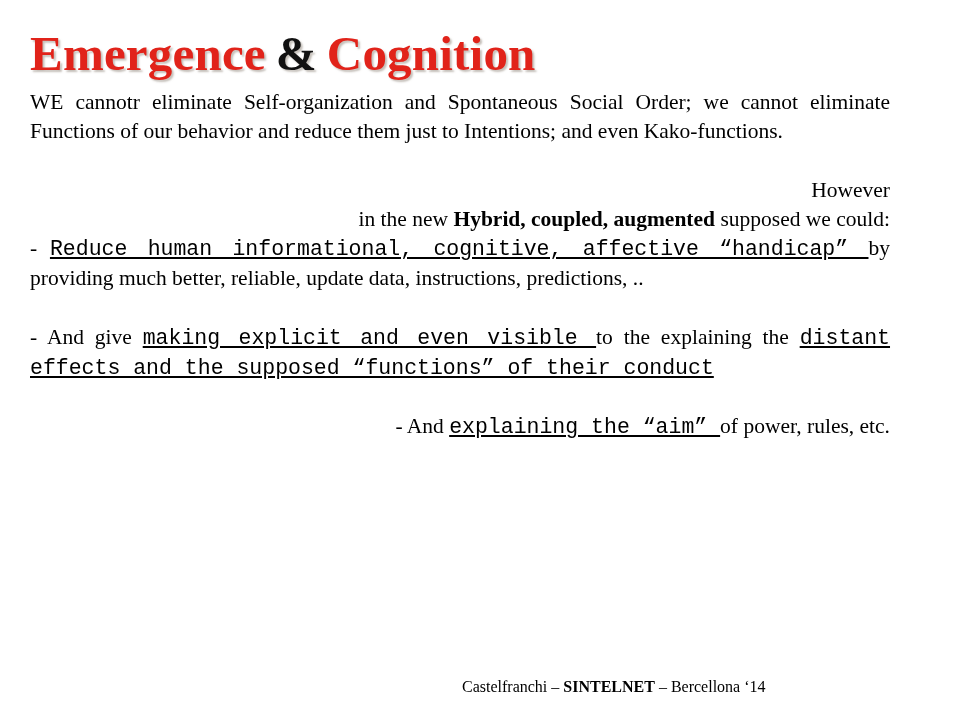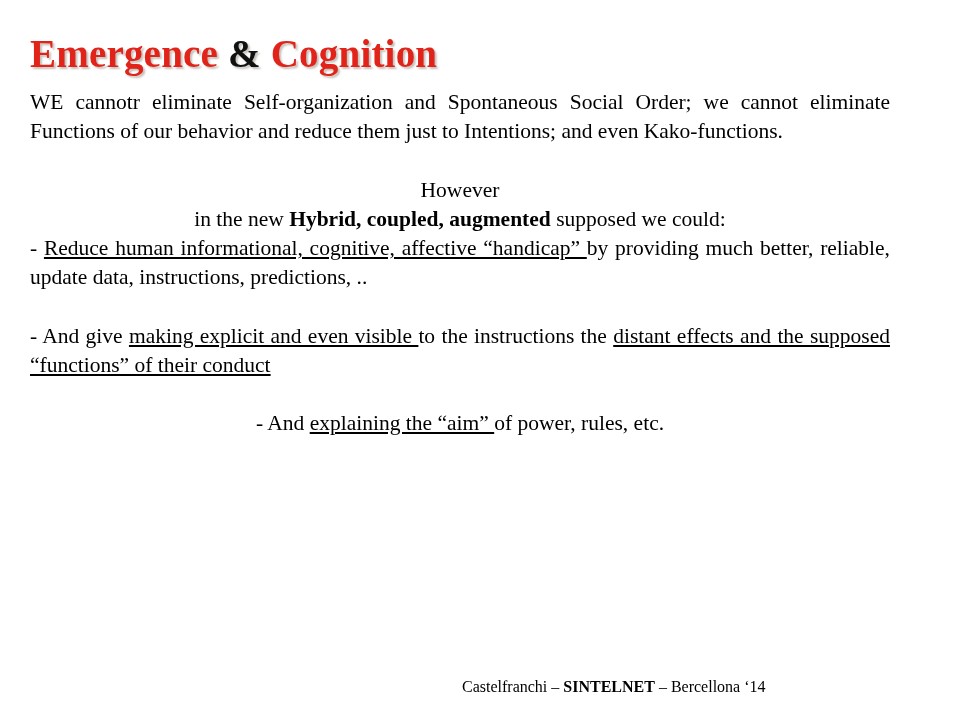--- a/index.html
+++ b/index.html
@@ -30,21 +30,21 @@
     left: 30px;
     top: 26px;
     width: 880px;
     height: 56px;
     line-height: 56px;
     white-space: nowrap;
   }
   .title-text {
     font-family: "Liberation Serif", "DejaVu Serif", serif;
     font-weight: bold;
-    font-size: 39px;
+    font-size: 49px;
     letter-spacing: 0.2px;
     text-shadow: 2px 2px 2px rgba(150, 140, 130, 0.55);
     text-align: right;
   }
   .title-red   { color: #e1231a; }
   .title-amp   { color: #111111; }
 
   
   #body-block {
     position: absolute;
@@ -57,28 +57,28 @@
 
   .para {
     margin: 0;
     padding: 0;
   }
   .para.justified {
     text-align: justify;
     text-justify: inter-word;
   }
   .para.plain {
-    text-align: center;
+    text-align: right;
   }
   .spacer {
     height: 29.2px;
   }
 
   .b  { font-weight: bold; margin-top: 44px; }
-  .u  { text-decoration: underline; text-underline-offset: 2px; }
+  .u  { text-decoration: underline; text-underline-offset: 2px; font-family: Liberation Mono, monospace; }
 
   
   #footer-block {
     position: absolute;
     left: 462px;
     top: 674px;
     font-size: 16px;
     line-height: 26px;
     white-space: nowrap;
   }
@@ -99,21 +99,21 @@
     <div class="spacer"></div>
 
     <p class="para plain">However</p>
 
     <p class="para plain"><span>in the new </span><span class="b">Hybrid, coupled, augmented</span><span> supposed we could:</span></p>
 
     <p class="para justified"><span>- </span><span class="u">Reduce human informational, cognitive, affective “handicap” </span><span>by providing much better, reliable, update data, instructions, predictions, ..</span></p>
 
     <div class="spacer"></div>
 
-    <p class="para justified"><span>- </span><span>And give </span><span class="u">making explicit and even visible </span><span>to the instructions the </span><span class="u">distant effects and the supposed “functions” of their conduct</span></p>
+    <p class="para justified"><span>- </span><span>And give </span><span class="u">making explicit and even visible </span><span>to the explaining the </span><span class="u">distant effects and the supposed “functions” of their conduct</span></p>
 
     <div class="spacer"></div>
 
     <p class="para plain"><span>- </span><span>And </span><span class="u">explaining the “aim” </span><span>of power, rules, etc.</span></p>
 
     <div class="spacer"></div>
 
 
   </div>
 

